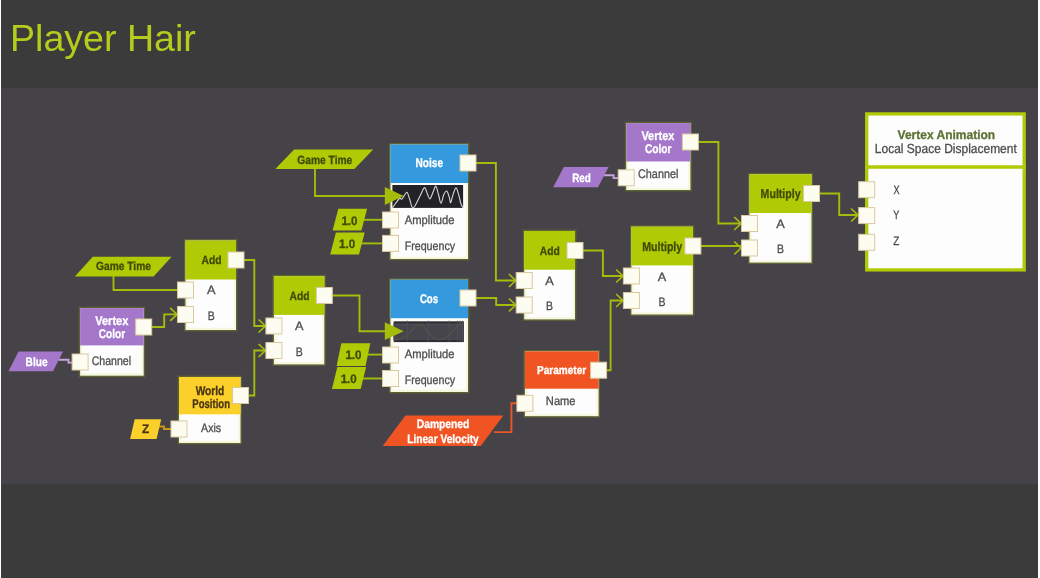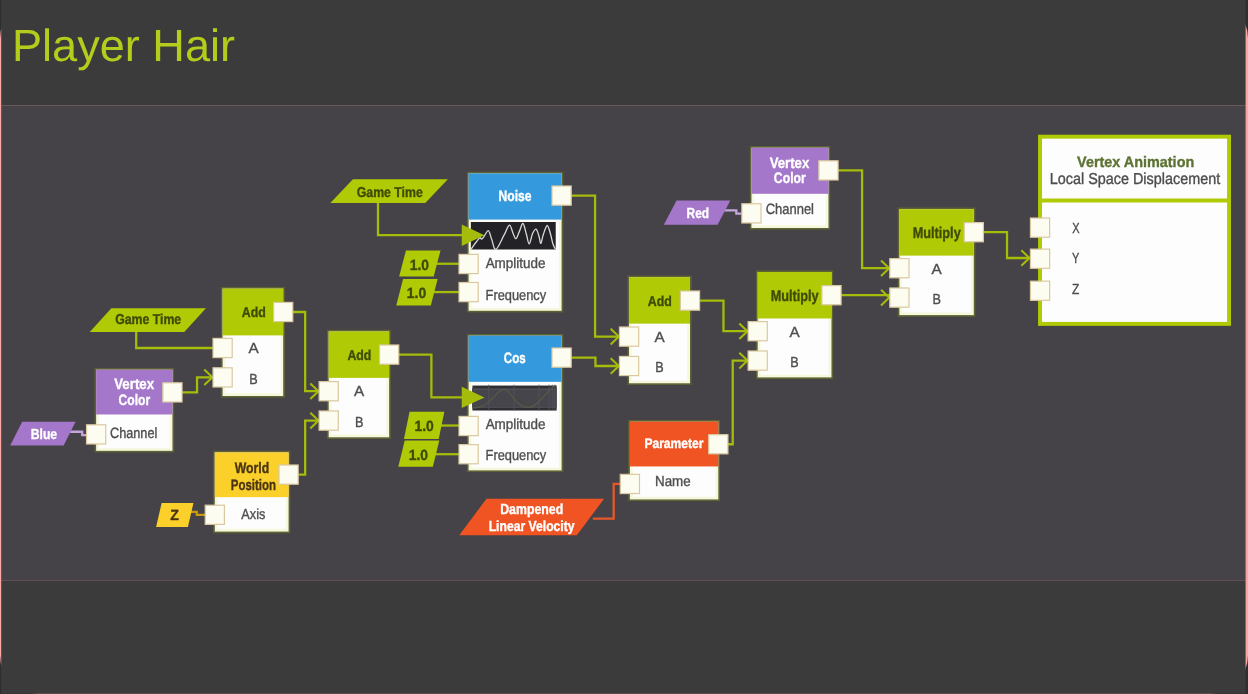--- a/index.html
+++ b/index.html
@@ -1,21 +1,21 @@
 <!DOCTYPE html>
 <html><head>
 <meta charset="utf-8">
 <title>Player Hair</title>
 <style>
   html,body{margin:0;padding:0;background:#2f2e2e;}
   body{width:1040px;height:578px;overflow:hidden;
        font-family:"Liberation Sans",sans-serif;
        -webkit-font-smoothing:antialiased;}
-  #root{position:relative;width:1040px;height:578px;background:#fca5a5;
-        transform:translateZ(0);border-radius:32px;}
+  #root{position:relative;width:1040px;height:578px;background:#ffffff;
+        transform:translateZ(0);}
   #titlebar{position:absolute;left:1.2px;top:0;width:1036.9px;height:87.5px;background:#3c3b3b;}
   #title{position:absolute;left:8.5px;top:17.3px;font-size:37.6px;line-height:42px;
          color:#b4cd1c;font-weight:400;white-space:nowrap;will-change:transform;}
   #canvas{position:absolute;left:1.2px;top:87.5px;width:1036.9px;height:396.7px;background:#454348;}
   #footer{position:absolute;left:1.2px;top:484.2px;width:1036.9px;height:93.8px;background:#3c3b3b;}
   svg{position:absolute;left:0;top:0;width:1040px;height:578px;
        will-change:transform;}
   .txt{font-family:"Liberation Sans",sans-serif;dominant-baseline:central;
         -webkit-font-smoothing:antialiased;text-rendering:geometricPrecision;
         paint-order:stroke fill;}

